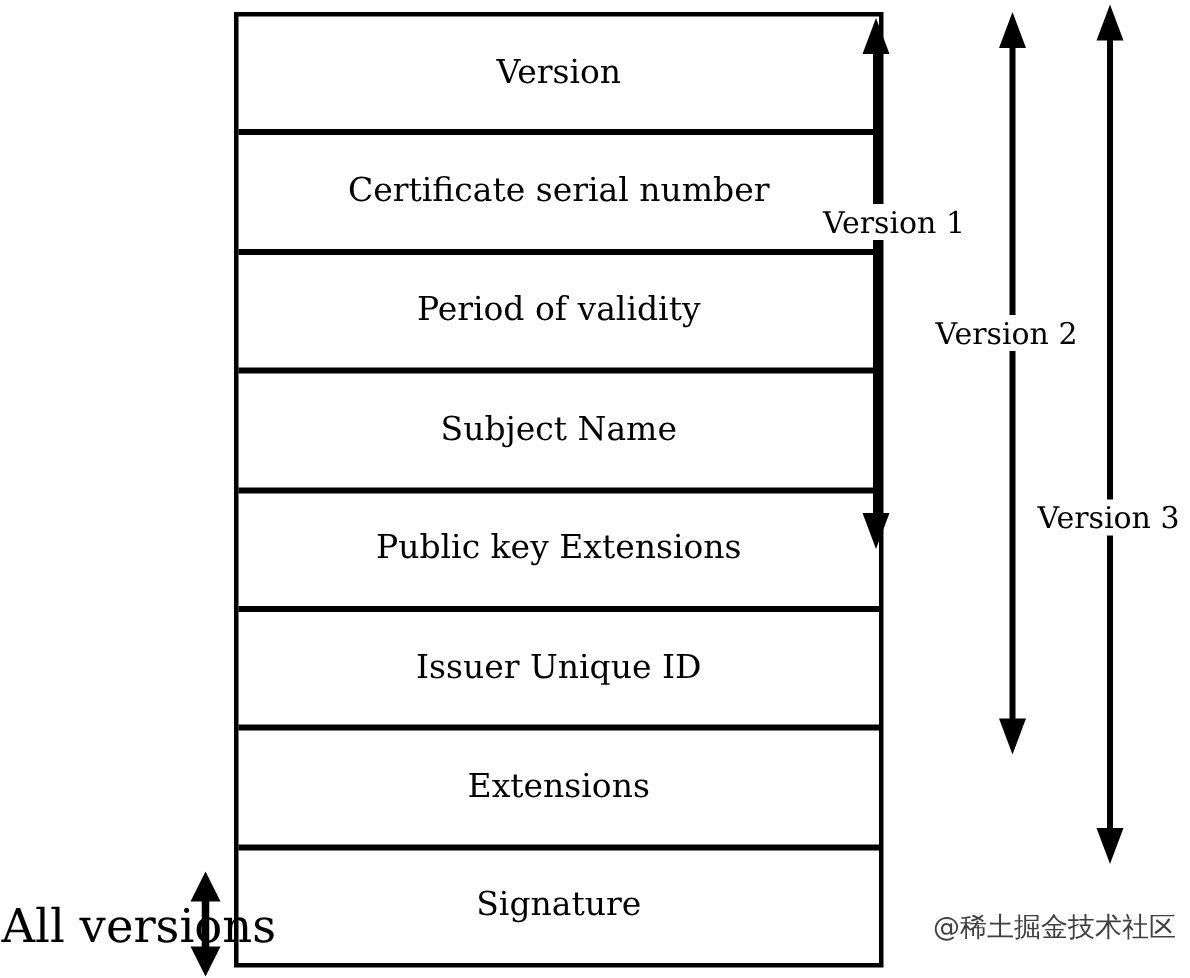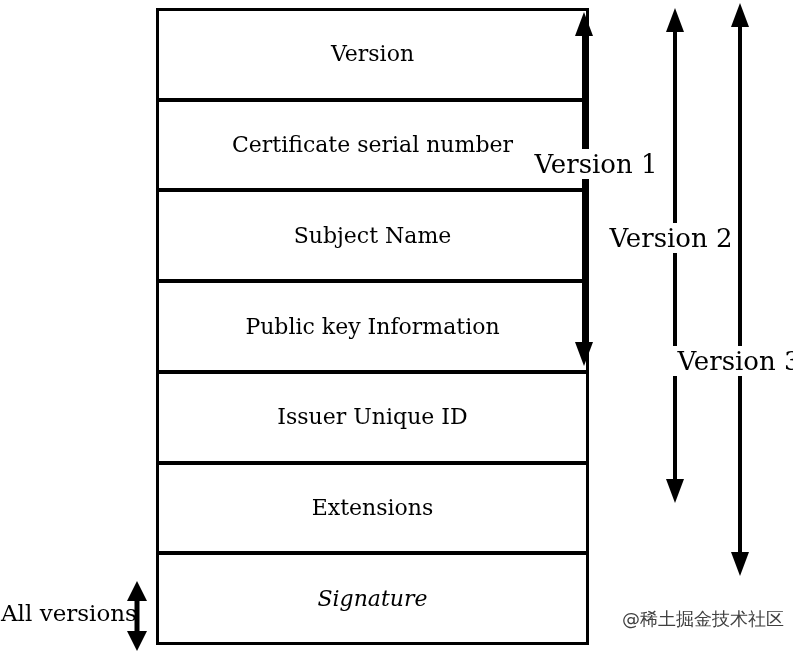--- a/index.html
+++ b/index.html
@@ -32,69 +32,68 @@
     border-bottom: 4px solid #000000;
     display: flex;
     align-items: center;
     justify-content: center;
     font-size: 22px;
     line-height: 1;
     text-align: center;
   }
   .cert-row:last-child {
     border-bottom: none;
-    font-style: italic;
   }
   .arrow-layer {
     position: absolute;
     left: 0;
     top: 0;
     width: 793px;
     height: 652px;
   }
   .span-label {
     position: absolute;
     transform: translate(-50%, -50%);
     background: #ffffff;
     padding: 2px 5px;
-    font-size: 26px;
+    font-size: 20px;
     line-height: 1;
     white-space: nowrap;
-    margin-top: 16px;
   }
   .version1-label { left: 596px; top: 148px; }
   .version2-label { left: 671px; top: 222px; text-align: center; }
   .version3-label { left: 739px; top: 345px; }
   .all-versions-label {
     position: absolute;
     left: 1px;
     top: 601px;
-    font-size: 23px;
+    font-size: 31px;
     line-height: 1.1;
     white-space: nowrap;
   }
   .watermark {
     position: absolute;
     left: 622px;
     top: 608px;
     font-size: 18px;
     line-height: 1.2;
     color: #404040;
     font-family: "DejaVu Sans", "Liberation Sans", sans-serif;
     white-space: nowrap;
   }
 </style>
 </head>
 <body>
 
 <div class="cert-table">
   <div class="cert-row">Version</div>
   <div class="cert-row">Certificate serial number</div>
+  <div class="cert-row">Period of validity</div>
   <div class="cert-row">Subject Name</div>
-  <div class="cert-row">Public key Information</div>
+  <div class="cert-row">Public key Extensions</div>
   <div class="cert-row">Issuer Unique ID</div>
   <div class="cert-row">Extensions</div>
   <div class="cert-row">Signature</div>
 </div>
 
 <svg class="arrow-layer" width="793" height="652" viewBox="0 0 793 652" xmlns="http://www.w3.org/2000/svg">
 
   <g fill="#000000" stroke="none">
     <line x1="584" y1="32" x2="584" y2="344" stroke="#000000" stroke-width="4"></line>
     <polygon points="584,12 575,36 593,36"></polygon>

